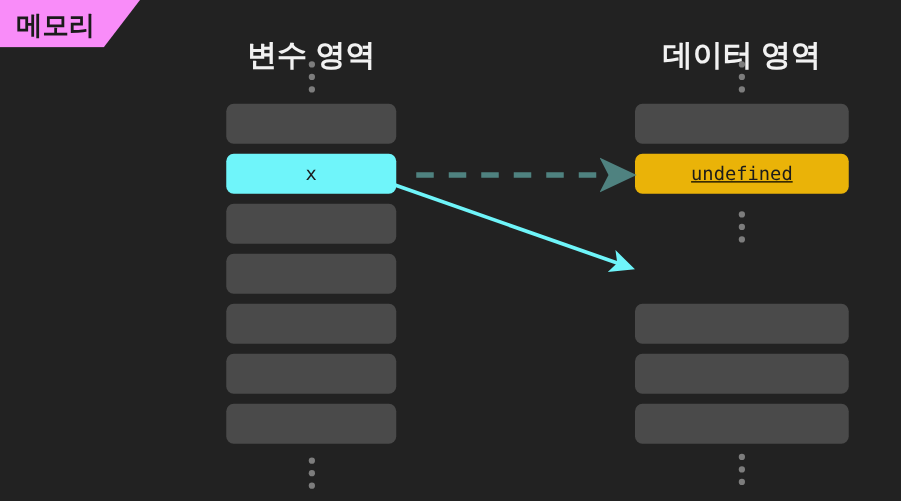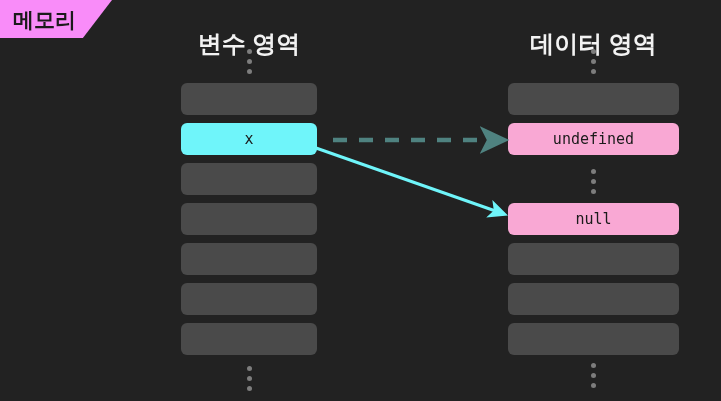--- a/index.html
+++ b/index.html
@@ -66,21 +66,22 @@
     left: 0;
     right: 0;
     border-radius: 6px;
     background: #4a4a4a;
     box-sizing: border-box;
   }
   .slot.filled-var {
     background: #6ff5fa;
   }
   .slot.filled-data {
-    background: #f9a8d4;
+    background: #eab308;
+    text-decoration: underline;
   }
   .slot-label {
     display: block;
     width: 100%;
     line-height: 32px;
     text-align: center;
     font-family: "DejaVu Sans Mono", "Liberation Mono", monospace;
     font-size: 15px;
     color: #1b1b1b;
     white-space: nowrap;
@@ -175,23 +176,20 @@
     <div class="slot filled-data" style="top:123px;">
         <span class="slot-label">undefined</span>
       </div>
 
     <div class="vdots" style="top:166px;height:30px;">
         <i></i>
         <i></i>
         <i></i>
       </div>
 
-    <div class="slot filled-data" style="top:203px;">
-        <span class="slot-label">null</span>
-      </div>
     <div class="slot" style="top:243px;">
         <span class="slot-label"></span>
       </div>
     <div class="slot" style="top:283px;">
         <span class="slot-label"></span>
       </div>
     <div class="slot" style="top:323px;">
         <span class="slot-label"></span>
       </div>
 

